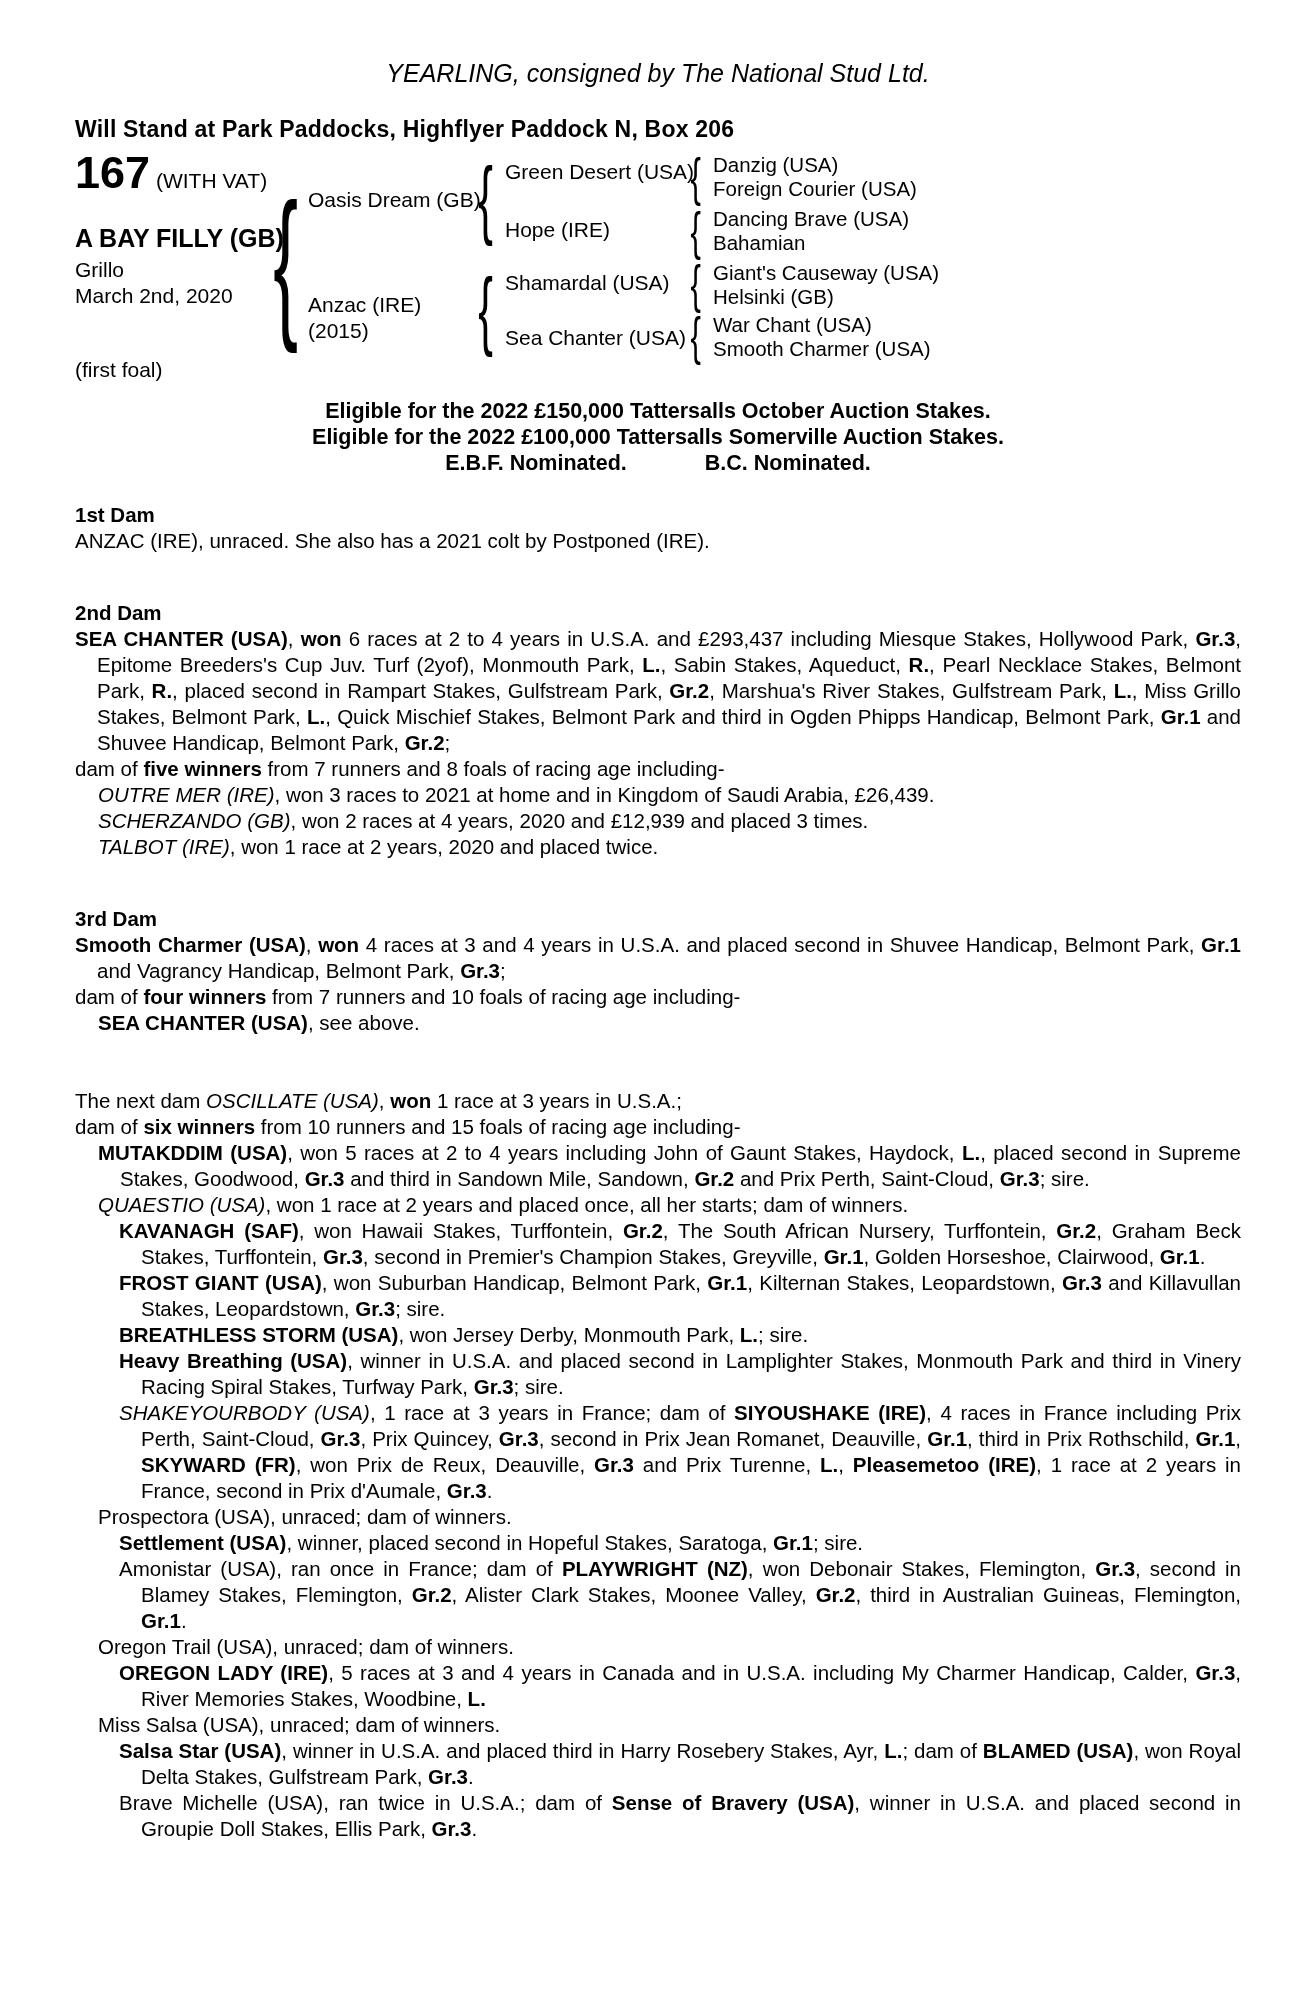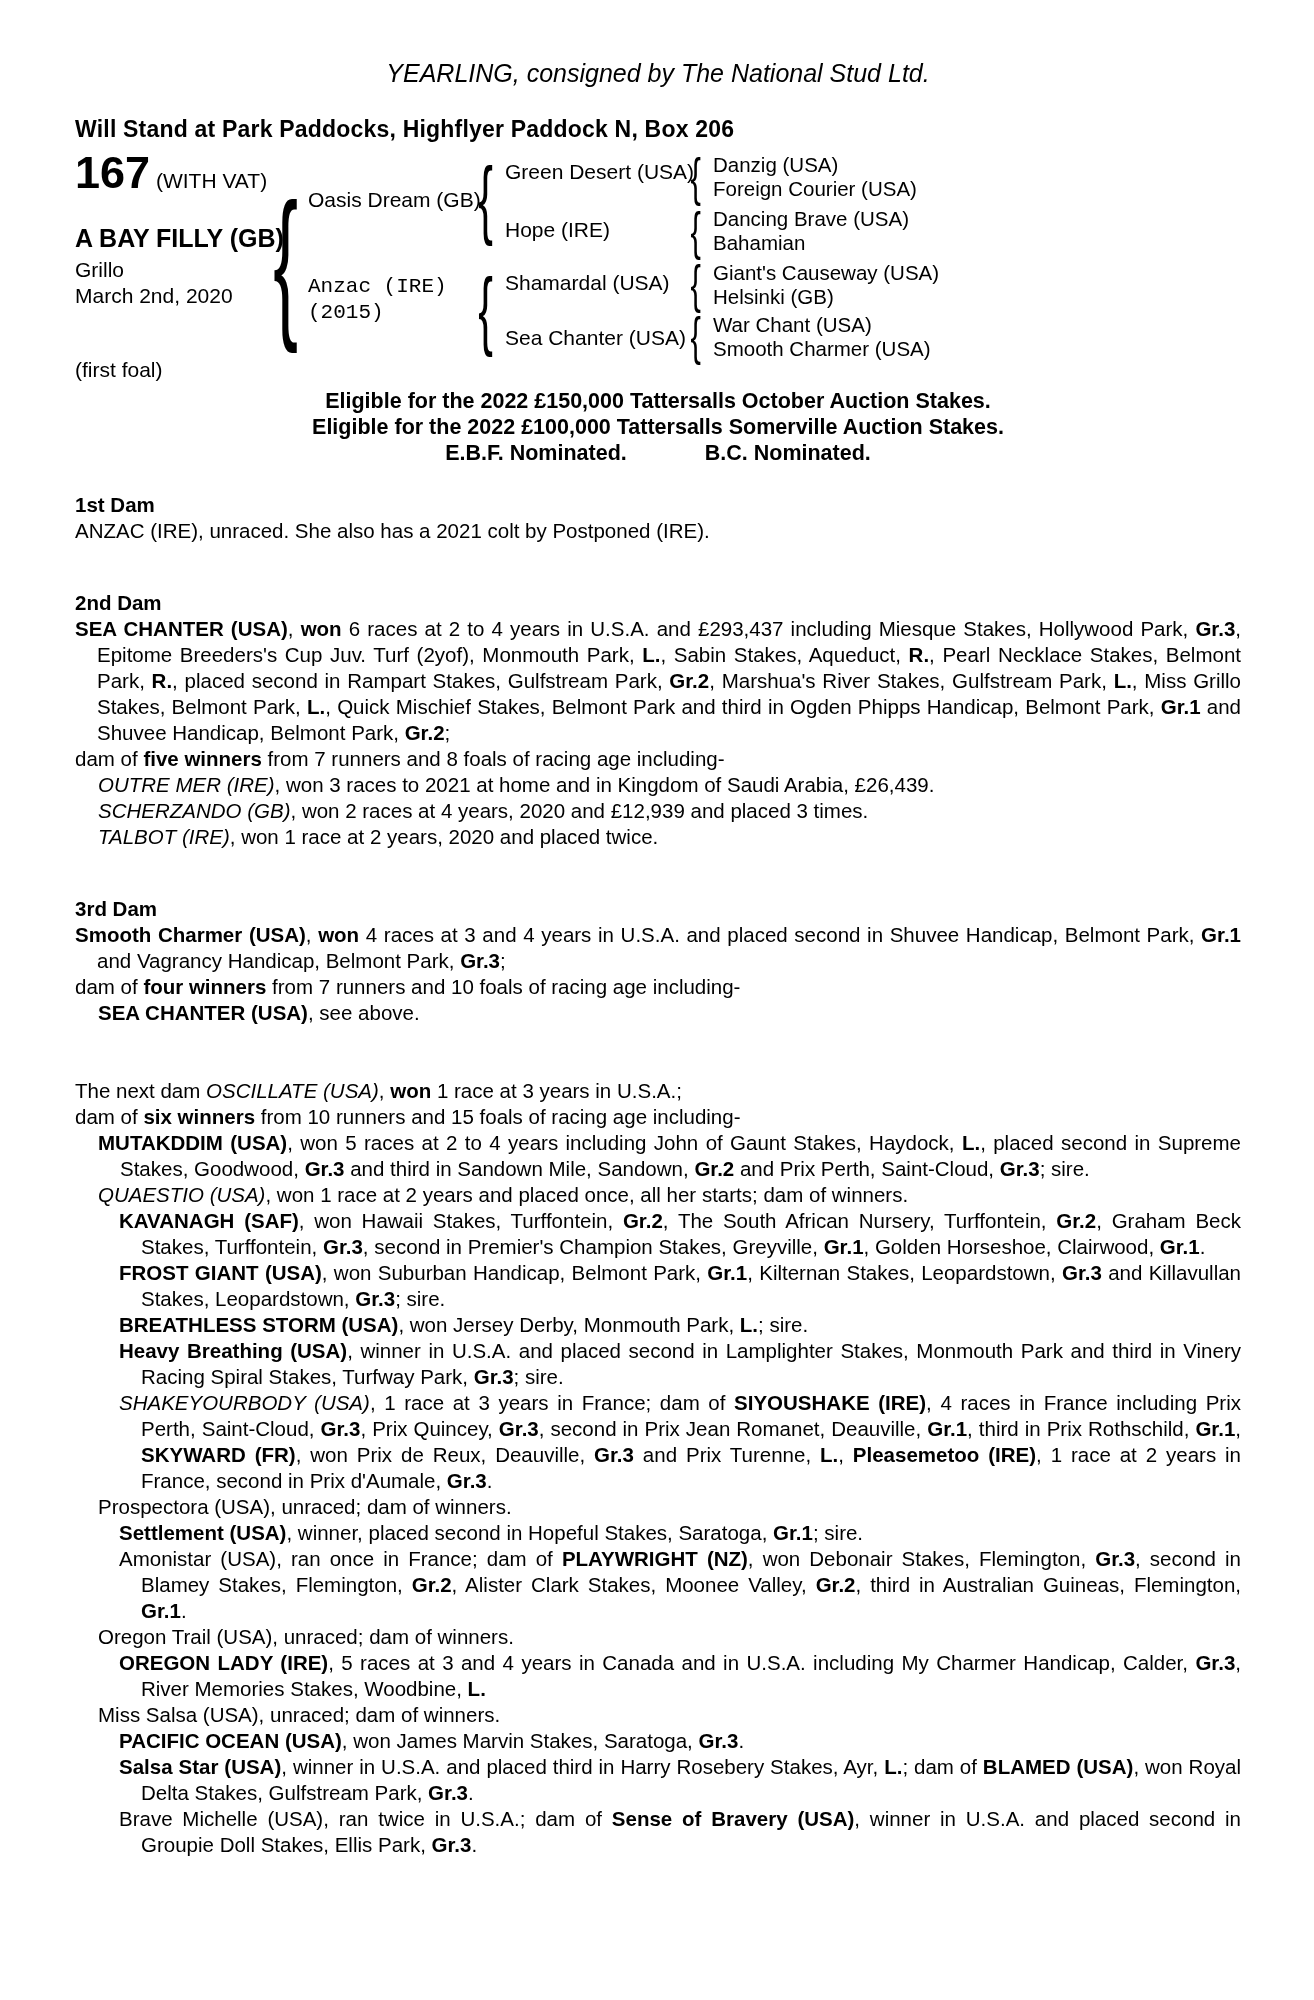--- a/index.html
+++ b/index.html
@@ -43,21 +43,21 @@
   .ped-abs{position:absolute;white-space:nowrap;}
   .lot-line{top:-2px;left:0;}
   .lot-number{font-weight:bold;font-size:45px;line-height:45px;}
   .vat-note{font-size:21px;}
   .horse-name{top:72px;left:0;font-weight:bold;font-size:25px;}
   .horse-sub{font-size:21px;line-height:26px;}
   .foaled{top:105px;left:0;}
   .foaled-date{top:131px;left:0;}
   .foal-note{top:157px;left:0;margin-top:48px;}
   .sire{top:36px;left:233px;}
-  .dam{top:122px;left:233px;line-height:26px;font-family:Liberation Mono, monospace;}
+  .dam{top:140px;left:233px;line-height:26px;}
   .gp0{top:8px;left:430px;}
   .gp1{top:66px;left:430px;}
   .gp2{top:119px;left:430px;}
   .gp3{top:174px;left:430px;}
   .gg{left:638px;font-size:20.5px;line-height:24px;}
   .ggp0{top:1px;}  .ggp1{top:55px;}  .ggp2{top:109px;}  .ggp3{top:161px;}
   .brace{
     position:absolute;
     display:flex;align-items:center;justify-content:center;
     pointer-events:none;
@@ -66,21 +66,21 @@
   .brace-main{left:196px;top:28px;height:164px;width:30px;}
   .brace-main > span{font-size:165px;transform:scale(0.45,1.0);}
   .brace-gp0{left:398px;top:2px;height:88px;width:26px;}
   .brace-gp1{left:398px;top:113px;height:88px;width:26px;}
   .brace-gp0 > span,.brace-gp1 > span{font-size:88px;transform:scale(0.5,1.0);}
   .brace-gg{left:610px;height:50px;width:22px;}
   .brace-gg > span{font-size:52px;transform:scale(0.6,1.0);}
   .bgg0{top:0px;} .bgg1{top:54px;} .bgg2{top:107px;} .bgg3{top:159px;}
   
   .eligibility{
-    margin-top:18px;
+    margin-top:28px;
     text-align:center;
     font-weight:bold;
     font-size:21.5px;
     line-height:26px;
   }
   .nominations span{display:inline-block;margin:0 36px;}
   
   .dams{font-size:20.5px;line-height:26px;}
   .dam-section{margin-top:46px;}
   .dam-section.first{margin-top:26px;}
@@ -204,20 +204,19 @@
           <div class="para lvl2"><span class="s-b">FROST GIANT (USA)</span><span>, won Suburban Handicap, Belmont Park, </span><span class="s-b">Gr.1</span><span>, Kilternan Stakes, Leopardstown, </span><span class="s-b">Gr.3</span><span> and Killavullan Stakes, Leopardstown, </span><span class="s-b">Gr.3</span><span>; sire.</span></div>
           <div class="para lvl2"><span class="s-b">BREATHLESS STORM (USA)</span><span>, won Jersey Derby, Monmouth Park, </span><span class="s-b">L.</span><span>; sire.</span></div>
           <div class="para lvl2"><span class="s-b">Heavy Breathing (USA)</span><span>, winner in U.S.A. and placed second in Lamplighter Stakes, Monmouth Park and third in Vinery Racing Spiral Stakes, Turfway Park, </span><span class="s-b">Gr.3</span><span>; sire.</span></div>
           <div class="para lvl2"><span class="s-i">SHAKEYOURBODY (USA)</span><span>, 1 race at 3 years in France; dam of </span><span class="s-b">SIYOUSHAKE (IRE)</span><span>, 4 races in France including Prix Perth, Saint-Cloud, </span><span class="s-b">Gr.3</span><span>, Prix Quincey, </span><span class="s-b">Gr.3</span><span>, second in Prix Jean Romanet, Deauville, </span><span class="s-b">Gr.1</span><span>, third in Prix Rothschild, </span><span class="s-b">Gr.1</span><span>, </span><span class="s-b">SKYWARD (FR)</span><span>, won Prix de Reux, Deauville, </span><span class="s-b">Gr.3</span><span> and Prix Turenne, </span><span class="s-b">L.</span><span>, </span><span class="s-b">Pleasemetoo (IRE)</span><span>, 1 race at 2 years in France, second in Prix d'Aumale, </span><span class="s-b">Gr.3</span><span>.</span></div>
           <div class="para lvl1"><span>Prospectora (USA), unraced; dam of winners.</span></div>
           <div class="para lvl2"><span class="s-b">Settlement (USA)</span><span>, winner, placed second in Hopeful Stakes, Saratoga, </span><span class="s-b">Gr.1</span><span>; sire.</span></div>
           <div class="para lvl2"><span>Amonistar (USA), ran once in France; dam of </span><span class="s-b">PLAYWRIGHT (NZ)</span><span>, won Debonair Stakes, Flemington, </span><span class="s-b">Gr.3</span><span>, second in Blamey Stakes, Flemington, </span><span class="s-b">Gr.2</span><span>, Alister Clark Stakes, Moonee Valley, </span><span class="s-b">Gr.2</span><span>, third in Australian Guineas, Flemington, </span><span class="s-b">Gr.1</span><span>.</span></div>
           <div class="para lvl1"><span>Oregon Trail (USA), unraced; dam of winners.</span></div>
           <div class="para lvl2"><span class="s-b">OREGON LADY (IRE)</span><span>, 5 races at 3 and 4 years in Canada and in U.S.A. including My Charmer Handicap, Calder, </span><span class="s-b">Gr.3</span><span>, River Memories Stakes, Woodbine, </span><span class="s-b">L.</span></div>
           <div class="para lvl1"><span>Miss Salsa (USA), unraced; dam of winners.</span></div>
-          <div class="para lvl2"><span class="s-b">PACIFIC OCEAN (USA)</span><span>, won James Marvin Stakes, Saratoga, </span><span class="s-b">Gr.3</span><span>.</span></div>
           <div class="para lvl2"><span class="s-b">Salsa Star (USA)</span><span>, winner in U.S.A. and placed third in Harry Rosebery Stakes, Ayr, </span><span class="s-b">L.</span><span>; dam of </span><span class="s-b">BLAMED (USA)</span><span>, won Royal Delta Stakes, Gulfstream Park, </span><span class="s-b">Gr.3</span><span>.</span></div>
           <div class="para lvl2"><span>Brave Michelle (USA), ran twice in U.S.A.; dam of </span><span class="s-b">Sense of Bravery (USA)</span><span>, winner in U.S.A. and placed second in Groupie Doll Stakes, Ellis Park, </span><span class="s-b">Gr.3</span><span>.</span></div>
         </div>
       </div>
 
   </div>
 </div>
 
 </body></html>

